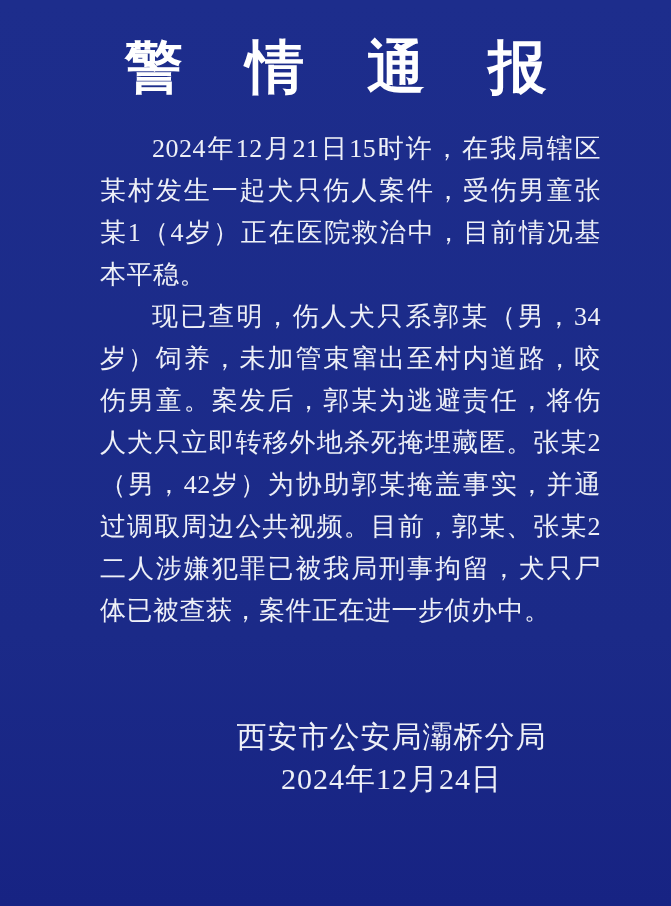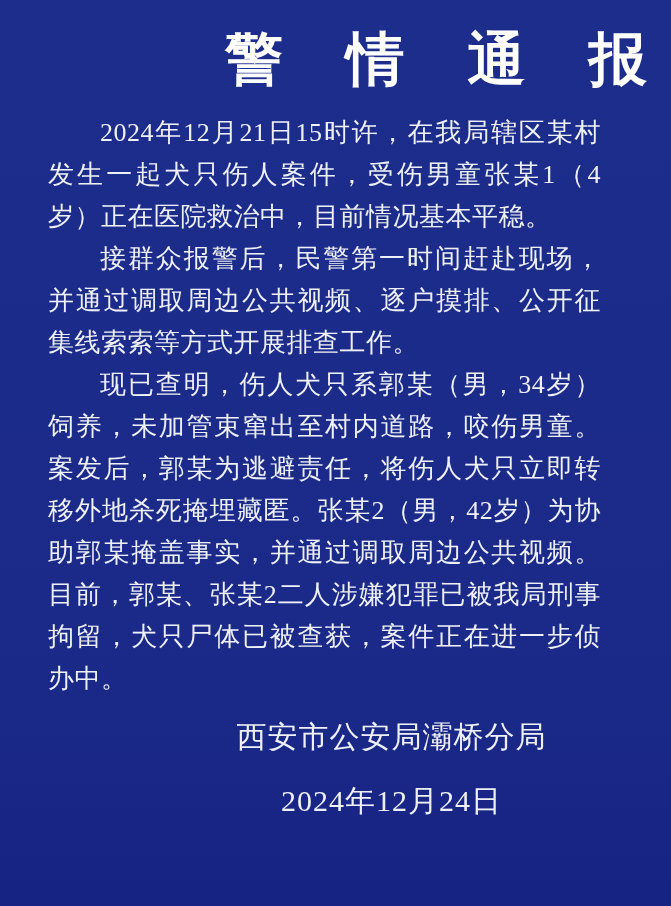--- a/index.html
+++ b/index.html
@@ -10,34 +10,34 @@
   .page {
     position: relative;
     width: 671px;
     height: 906px;
     margin: 0 auto;
     background: linear-gradient(180deg, #1d2d8c 0%, #1b2a88 70%, #172383 100%);
     overflow: hidden;
     font-family: "Liberation Serif", "DejaVu Serif", serif;
   }
   .notice-title {
-    margin: 0;
+    margin: 8px;
     padding-top: 16px;
     height: 88px;
     line-height: 88px;
-    text-align: right;
+    text-align: center;
     font-size: 58px;
     font-weight: bold;
     color: #ffffff;
     letter-spacing: 0.42em;
     text-indent: 0.42em; 
     white-space: nowrap;
   }
   .notice-body {
-    padding: 8px 70px 0 48px;
+    padding: 8px 70px 0 100px;
     color: #eef0f7;
     font-size: 26px;
     line-height: 42px;
     text-align: justify;
     letter-spacing: 0.5px;
   }
   .notice-body p {
     margin: 0;
     text-indent: 2em;
   }
@@ -51,35 +51,33 @@
     font-size: 30px;
     letter-spacing: 1px;
   }
   .signoff p {
     margin: 0;
   }
   .signoff .authority {
     line-height: 42px;
   }
   .signoff .issue-date {
-    margin-top: 22px;
     line-height: 42px;
     font-family: Liberation Serif, serif;
   }
 </style>
 </head>
 <body>
 
 <div class="page">
 
   <h1 class="notice-title">警 情 通 报</h1>
 
   <div class="notice-body">
     <p>2024年12月21日15时许，在我局辖区某村发生一起犬只伤人案件，受伤男童张某1（4岁）正在医院救治中，目前情况基本平稳。</p>
-    <p>接群众报警后，民警第一时间赶赴现场，并通过调取周边公共视频、逐户摸排、公开征集线索索等方式开展排查工作。</p>
     <p>现已查明，伤人犬只系郭某（男，34岁）饲养，未加管束窜出至村内道路，咬伤男童。案发后，郭某为逃避责任，将伤人犬只立即转移外地杀死掩埋藏匿。张某2（男，42岁）为协助郭某掩盖事实，并通过调取周边公共视频。目前，郭某、张某2二人涉嫌犯罪已被我局刑事拘留，犬只尸体已被查获，案件正在进一步侦办中。</p>
   </div>
 
   <div class="signoff">
     <p class="authority">西安市公安局灞桥分局</p>
     <p class="issue-date">2024年12月24日</p>
   </div>
 
 </div>
 

